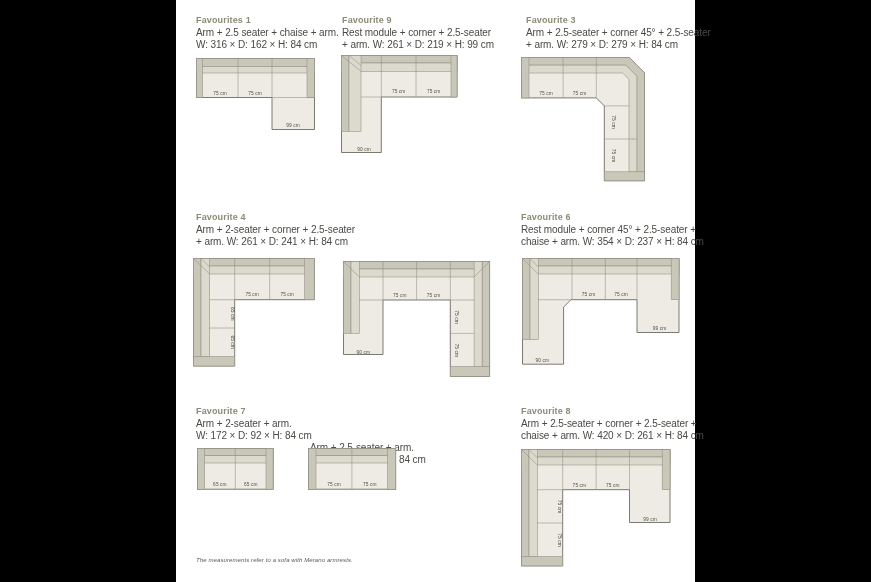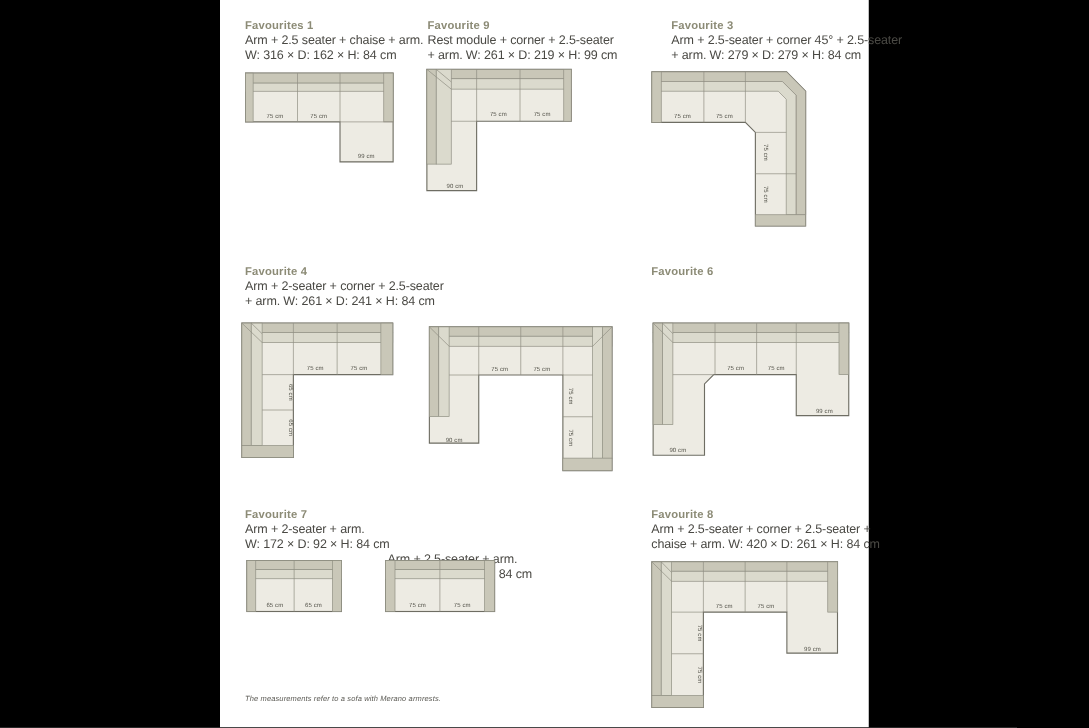--- a/index.html
+++ b/index.html
@@ -64,21 +64,21 @@
       <rect class="dk" x=".5" y=".5" width="7.5" height="75.8"></rect>
       <rect class="md" x="8" y=".5" width="12" height="75.8"></rect>
       <rect class="dk" x="110" y=".5" width="6" height="41.5"></rect>
       <path class="ln" d="M40.3,.5 V42 M75,.5 V42 M20,42 H40.3"></path>
       <path class="ln" d="M.5,.5 L20,16.3 M8,.5 L20,10.5"></path>
       <text class="m" x="57.7" y="37.5" text-anchor="middle">75 cm</text>
       <text class="m" x="92.7" y="37.5" text-anchor="middle">75 cm</text>
       <text class="m" x="23" y="95.5" text-anchor="middle">90 cm</text>
     </svg>
 
-    <div class="block" style="left:361px;top:13px;">
+    <div class="block" style="left:350px;top:13px;">
       <div class="title">Favourite 3</div>
       <div class="desc">
         <div>Arm + 2.5-seater + corner 45° + 2.5-seater</div>
         <div>+ arm. W: 279 × D: 279 × H: 84 cm</div>
       </div>
     </div>
     <svg class="diagram" style="left:345px;top:57px;" width="125" height="125" viewBox="0 0 125 125">
       <path class="st" d="M.5,.5 H108.3 L123.5,15.9 V123.8 H83.3 V48.9 L75.3,40.9 H.5 Z"></path>
       <path class="dk" d="M.5,.5 H108.3 L123.5,15.9 V114.8 H115.8 V19.1 L104.9,8.2 H.5 Z"></path>
       <path class="md" d="M.5,8.2 H104.9 L115.8,19.1 V114.8 H108 V22.4 L101.6,16 H.5 Z"></path>
@@ -129,20 +129,24 @@
       <path class="ln" d="M.5,.5 L16.3,16 M146.6,.5 L131.1,16"></path>
       <text class="m" x="56.8" y="36" text-anchor="middle">75 cm</text>
       <text class="m" x="90.5" y="36" text-anchor="middle">75 cm</text>
       <text class="m" x="111.8" y="56" text-anchor="middle" transform="rotate(90 111.8 56)">75 cm</text>
       <text class="m" x="111.8" y="89.3" text-anchor="middle" transform="rotate(90 111.8 89.3)">75 cm</text>
       <text class="m" x="20.3" y="92.5" text-anchor="middle">90 cm</text>
     </svg>
 
     <div class="block" style="left:345px;top:210px;">
       <div class="title">Favourite 6</div>
+      <div class="desc">
+        <div>Rest module + corner 45° + 2.5-seater +</div>
+        <div>chaise + arm. W: 354 × D: 237 × H: 84 cm</div>
+      </div>
     </div>
     <svg class="diagram" style="left:346px;top:258px;" width="158" height="107" viewBox="0 0 158 107">
       <path class="st" d="M.5,.5 H157 V74.5 H115 V41.7 H49 L41.6,49.1 V106.2 H.5 Z"></path>
       <rect class="dk" x=".5" y=".5" width="156.5" height="7.5"></rect>
       <rect class="md" x=".5" y="8" width="156.5" height="8"></rect>
       <rect class="dk" x=".5" y=".5" width="7.5" height="81.2"></rect>
       <rect class="md" x="8" y=".5" width="8.3" height="81.2"></rect>
       <rect class="dk" x="149.2" y=".5" width="7.8" height="41.2"></rect>
       <path class="ln" d="M50,.5 V41.7 M83.3,.5 V41.7 M115,.5 V41.7 M16.3,41.7 H49"></path>
       <path class="ln" d="M.5,.5 L16.3,16 M8,.5 L16.3,9"></path>

